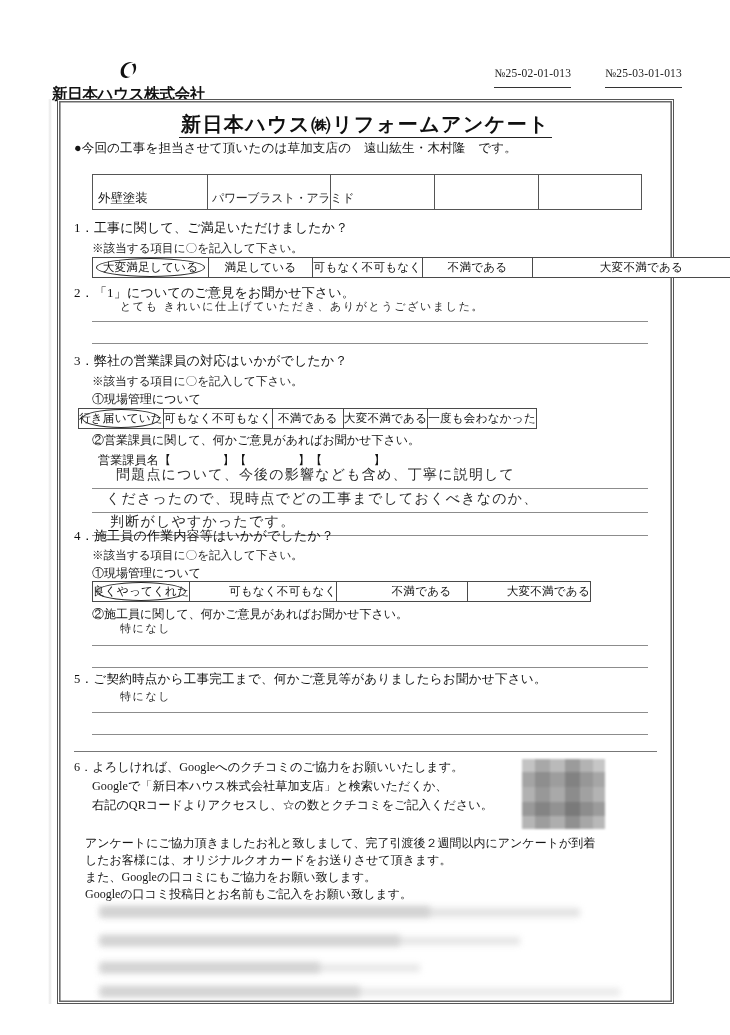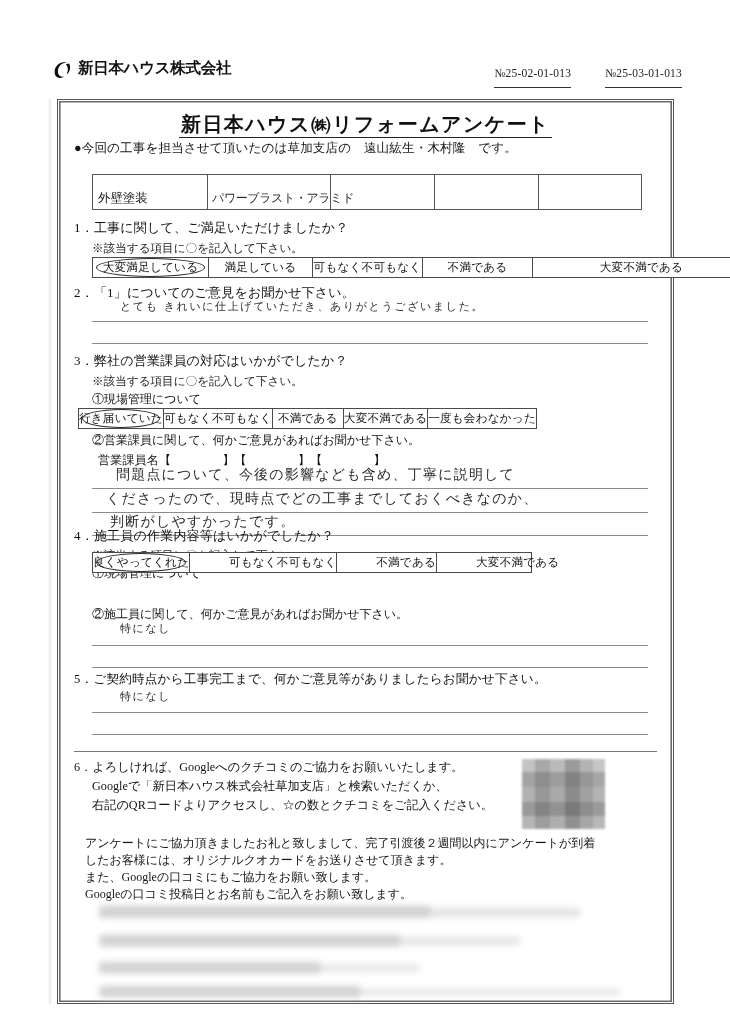--- a/index.html
+++ b/index.html
@@ -27,20 +27,21 @@
     width: 630px;
     height: 34px;
   }
   .logo-wrap {
     position: absolute;
     left: 0;
     top: 0;
     display: flex;
     align-items: center;
     gap: 5px;
+    flex-direction: column;
   }
   .logo-mark {
     width: 21px;
     height: 21px;
     position: relative;
     top: 1px;
   }
   .logo-text {
     font-family: "DejaVu Sans", "Liberation Sans", sans-serif;
     font-size: 15.5px;
@@ -377,21 +378,21 @@
       <div class="hw hw-m" style="left:58px; top:366px">問題点について、今後の影響なども含め、丁寧に説明して</div>
       <div class="wline" style="left:34px; top:388px; width:556px;"></div>
       <div class="hw hw-m" style="left:48px; top:390px">くださったので、現時点でどの工事までしておくべきなのか、</div>
       <div class="wline" style="left:34px; top:412px; width:556px;"></div>
       <div class="hw hw-m" style="left:52px; top:413px">判断がしやすかったです。</div>
       <div class="wline" style="left:34px; top:435px; width:556px;"></div>
 
       <div class="q" style="top:427px">4．施工員の作業内容等はいかがでしたか？</div>
       <div class="note" style="top:448px">※該当する項目に〇を記入して下さい。</div>
       <div class="sub" style="top:465px">①現場管理について</div>
-      <div class="optrow" style="left:34px; top:452px; width:440px;gap:39px;">
+      <div class="optrow" style="left:34px; top:481px; width:499px;gap:39px;">
         <div class="opt sel" style="width:110px">良くやってくれた</div>
         <div class="opt" style="width:108px">可もなく不可もなく</div>
         <div class="opt" style="width:110px">不満である</div>
         <div class="opt" style="flex:1">大変不満である</div>
       </div>
       <div class="sub" style="top:506px">②施工員に関して、何かご意見があればお聞かせ下さい。</div>
       <div class="hw hw-l" style="left:62px; top:521px">特になし</div>
       <div class="wline" style="left:34px; top:545px; width:556px;"></div>
       <div class="wline" style="left:34px; top:567px; width:556px;"></div>
 

